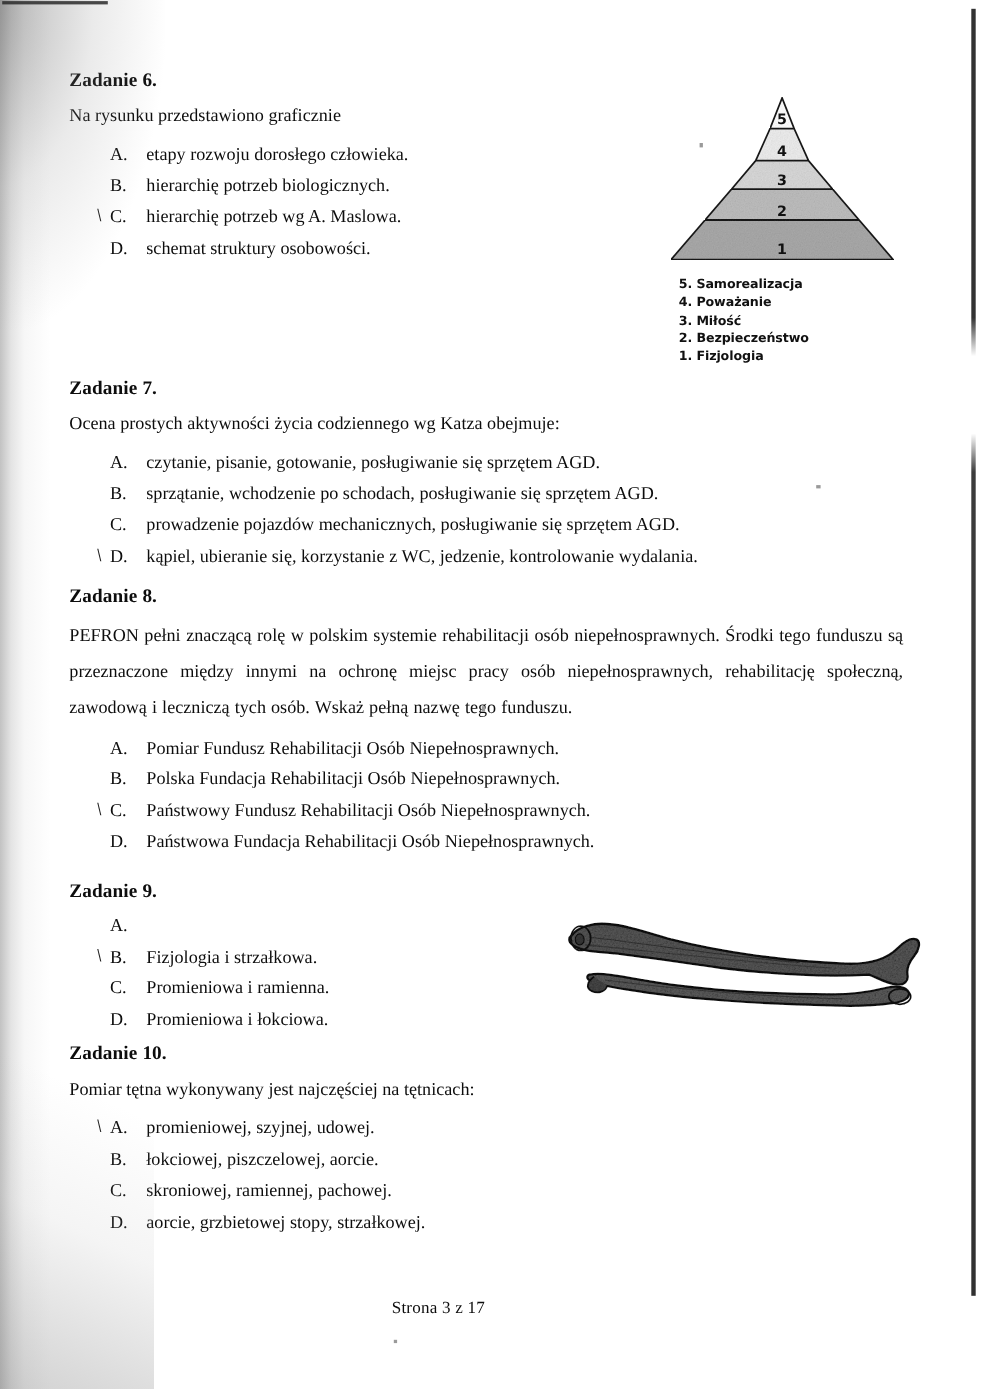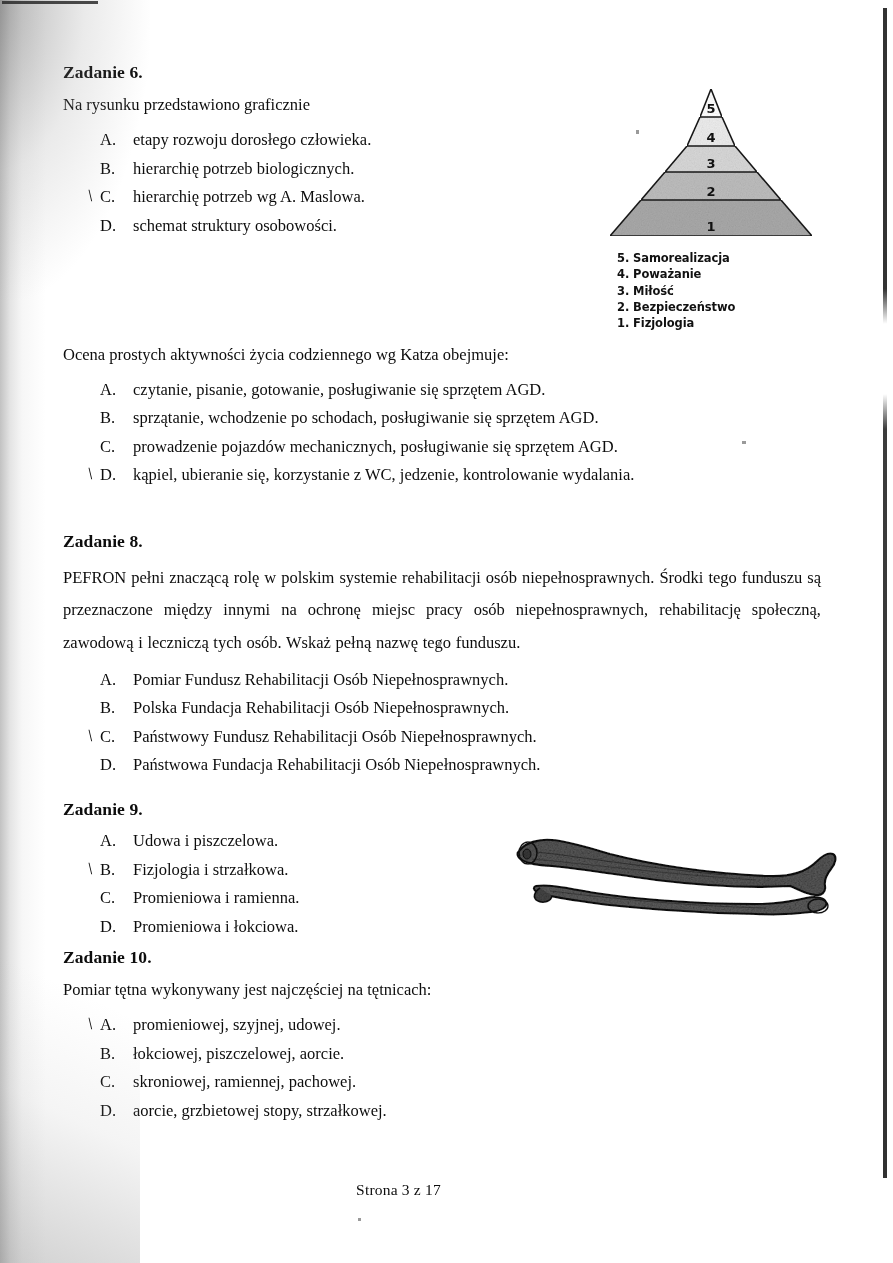--- a/index.html
+++ b/index.html
@@ -247,20 +247,21 @@
     <figcaption id="maslow-legend">
       <div>5. Samorealizacja</div>
       <div>4. Poważanie</div>
       <div>3. Miłość</div>
       <div>2. Bezpieczeństwo</div>
       <div>1. Fizjologia</div>
     </figcaption>
   </figure>
 
   <section class="task" style="top:343px;width:700px;">
+    <h2 class="task-heading">Zadanie 7.</h2>
     <p class="task-stem">Ocena prostych aktywności życia codziennego wg Katza obejmuje:</p>
     <ul class="options">
       <li class="option">
 
         <span class="option-letter">A.</span>
         <span class="option-text">czytanie, pisanie, gotowanie, posługiwanie się sprzętem AGD.</span>
       </li>
       <li class="option">
 
         <span class="option-letter">B.</span>
@@ -305,21 +306,20 @@
       </li>
     </ul>
   </section>
 
   <section class="task" style="top:766px;width:400px;margin-top:34px;">
     <h2 class="task-heading">Zadanie 9.</h2>
     <ul class="options">
       <li class="option">
 
         <span class="option-letter">A.</span>
-        <span class="option-text">Udowa i piszczelowa.</span>
       </li>
       <li class="option">
         <span class="tick">\</span>
         <span class="option-letter">B.</span>
         <span class="option-text">Fizjologia i strzałkowa.</span>
       </li>
       <li class="option">
 
         <span class="option-letter">C.</span>
         <span class="option-text">Promieniowa i ramienna.</span>

